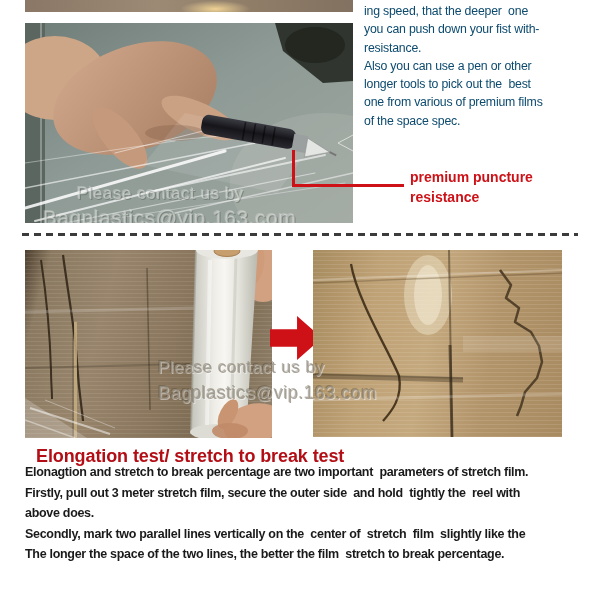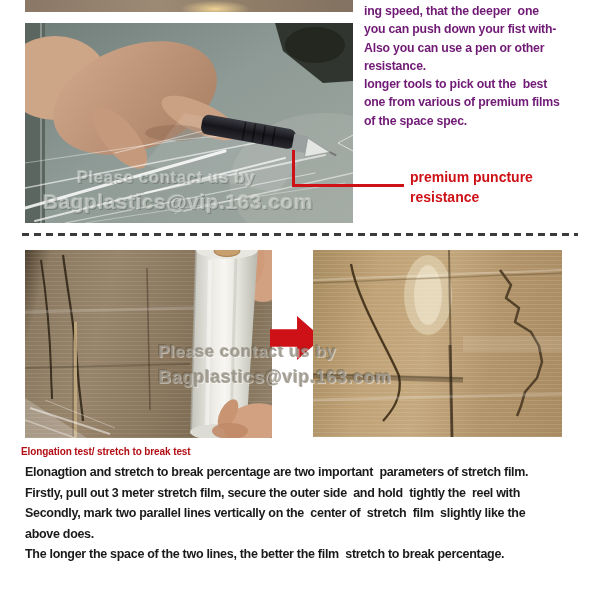--- a/index.html
+++ b/index.html
@@ -12,22 +12,22 @@
   
   #sliver-photo { left:25px; top:0; width:328px; height:12px;
     background:
       radial-gradient(ellipse 50px 12px at 58% 75%, rgba(244,214,150,.95), rgba(244,214,150,0) 70%),
       linear-gradient(90deg,#8a7766,#9c8a75 40%,#8f7d68 70%,#837161); }
 
   
   #pen-photo { left:25px; top:23px; width:328px; height:200px; }
 
   
-  #top-paragraph { left:364px; top:2px; width:234px; color:#701a75;
-    font-size:12.3px; font-weight:bold; line-height:18.3px; letter-spacing:-0.2px; }
+  #top-paragraph { left:364px; top:2px; width:234px; color:#0c4a6e;
+    font-size:12.3px; font-weight:normal; line-height:18.3px; letter-spacing:-0.2px; }
 
   
   .red { background:#ce1117; }
   #connector-v { left:292px; top:150px; width:2.5px; height:34px; }
   #connector-h { left:292px; top:184px; width:112px; height:2.5px; }
   #callout { left:410px; top:167px; color:#ce1117; font-size:14px; font-weight:bold; line-height:20px; }
 
   
   #divider { left:22px; top:233px; width:556px; height:3px;
     background:repeating-linear-gradient(90deg,#3b3b3b 0 7px, transparent 7px 12px); }
@@ -38,32 +38,32 @@
       repeating-linear-gradient(0deg, rgba(255,255,255,.09) 0 1px, transparent 1px 4px),
       linear-gradient(105deg,#4e4030 0%,#8b7a61 9%,#97846b 32%,#8a775e 56%,#7c6a52 76%,#93836c 100%); }
   #marks-photo { left:313px; top:250px; width:249px; height:187px;
     background:
       repeating-linear-gradient(0deg, rgba(255,255,255,.1) 0 1px, transparent 1px 4px),
       linear-gradient(100deg,#a78c60 0%,#bfa276 25%,#c5a97e 46%,#b2946a 70%,#a98b61 100%); }
   #mid-arrow { left:270px; top:316px; width:52px; height:44px; background:#ce1117;
     clip-path:polygon(0 30%,52% 30%,52% 0,100% 50%,52% 100%,52% 70%,0 70%); }
 
   
-  .wm { font-weight:bold; letter-spacing:.5px; }
+  .wm { font-weight:normal; letter-spacing:.5px;margin-top:16px; }
   #wm-top { left:52px; top:145px; color:rgba(220,224,219,.55);
     text-shadow:1px 1px 0 rgba(70,75,70,.35), -1px -1px 0 rgba(255,255,255,.25); }
   #wm-top .l1 { font-size:17px; }
   #wm-top .l2 { font-size:21px; margin-top:2px; margin-left:-34px; }
   #wm-mid { left:158px; top:342px; color:rgba(150,144,131,.8); z-index:5;
     text-shadow:1px 1px 0 rgba(255,255,255,.45), -1px -1px 0 rgba(75,65,48,.35); }
   #wm-mid .l1 { font-size:17px; }
   #wm-mid .l2 { font-size:18px; margin-top:5px; }
 
   
-  #bottom-heading { left:21px; top:446px; color:#b30d15; font-size:10px; font-weight:bold; letter-spacing:-0.1px; }
+  #bottom-heading { left:36px; top:446px; color:#b30d15; font-size:18px; font-weight:bold; letter-spacing:-0.1px; }
   #bottom-paragraph { left:25px; top:462px; width:560px; color:#1a1a1a;
     font-size:12.5px; font-weight:bold; line-height:20.5px; letter-spacing:-0.3px; }
 </style>
 </head>
 <body>
 
 <div id="canvas">
 
   <div id="sliver-photo" class="photo"></div>
 
@@ -126,22 +126,22 @@
     </svg>
     <div id="wm-top" class="abs wm">
       <div class="l1 line">Please contact us by</div>
       <div class="l2 line">Bagplastics@vip.163.com</div>
     </div>
   </div>
 
   <div id="top-paragraph" class="abs">
     <div class="line">ing speed, that the deeper  one</div>
     <div class="line">you can push down your fist with-</div>
+    <div class="line">resistance.</div>
     <div class="line">Also you can use a pen or other</div>
-    <div class="line">resistance.</div>
     <div class="line">longer tools to pick out the  best</div>
     <div class="line">one from various of premium films</div>
     <div class="line">of the space spec.</div>
   </div>
 
   <div id="connector-v" class="abs red"></div>
   <div id="connector-h" class="abs red"></div>
   <div id="callout" class="abs">
     <div class="line">premium puncture</div>
     <div class="line">resistance</div>
@@ -208,18 +208,18 @@
 
   <div id="wm-mid" class="abs wm">
     <div class="l1 line">Please contact us by</div>
     <div class="l2 line">Bagplastics@vip.163.com</div>
   </div>
 
   <div id="bottom-heading" class="abs line">Elongation test/ stretch to break test</div>
   <div id="bottom-paragraph" class="abs">
     <div class="line">Elonagtion and stretch to break percentage are two important  parameters of stretch film.</div>
     <div class="line">Firstly, pull out 3 meter stretch film, secure the outer side  and hold  tightly the  reel with</div>
+    <div class="line">above does.</div>
     <div class="line">Secondly, mark two parallel lines vertically on the  center of  stretch  film  slightly like the</div>
-    <div class="line">above does.</div>
     <div class="line">The longer the space of the two lines, the better the film  stretch to break percentage.</div>
   </div>
 
 </div>
 
 </body></html>

